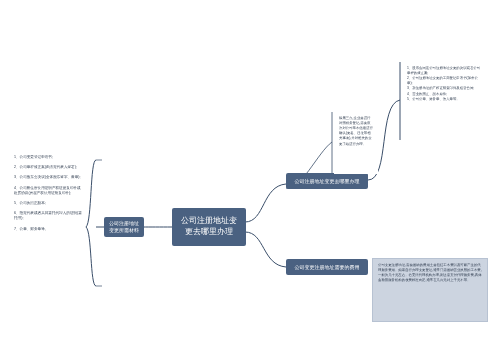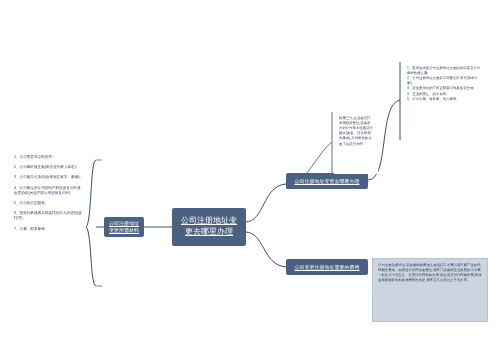--- a/index.html
+++ b/index.html
@@ -33,21 +33,20 @@
     color: #ffffff;
     background: #4a6181;
     border: 1px solid #3b4f६a;
     border-radius: 2px;
     display: flex;
     align-items: center;
     justify-content: center;
     text-align: center;
     line-height: 1.35;
     overflow: hidden;
-    text-decoration: underline;
   }
   .node.center {
     background: #4a6181;
     font-size: 8px;
     padding: 4px 6px;
   }
   .node.branch {
     background: #4a6181;
     font-size: 5px;
     padding: 3px 4px;

